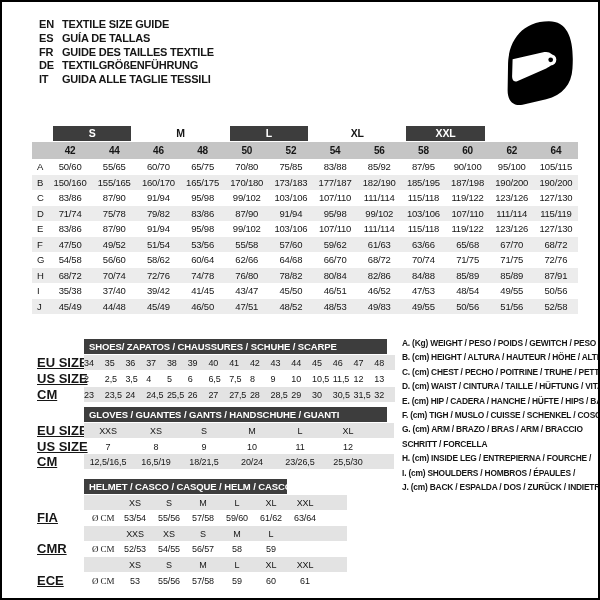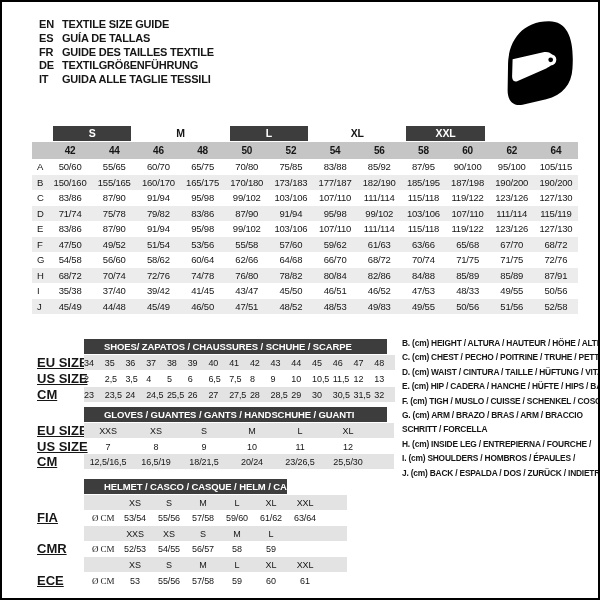--- a/index.html
+++ b/index.html
@@ -25,21 +25,21 @@
   .gbox{ flex:1; margin:0 5px; height:15px; line-height:15px; text-align:center;
     font-weight:700; font-size:10.5px; }
   .gbox.dark{ background:var(--dark); color:#fff; }
   .mt-sizes{ height:17px; background:var(--band); font-weight:700; font-size:10px; }
   .mt-data{ height:15.5px; }
   .mt-data.stripe{ background:var(--stripe); }
   .mt-cell{ text-align:center; }
   .mt-letter{ text-align:left; padding-left:5px; }
   
   .bar{ position:absolute; height:15px; background:var(--dark); color:#fff;
-    font-weight:700; font-size:9.5px; line-height:15px; padding-left:20px;
+    font-weight:700; font-size:9.5px; line-height:15px; padding-left:5px;
     white-space:nowrap; letter-spacing:-0.1px; }
   .lbl{ position:absolute; left:35px; height:15px; line-height:15px;
     font-weight:700; font-size:13px;text-decoration:underline; }
   .trow{ position:absolute; left:82px; height:15px; display:flex;
     align-items:center; font-size:9px; letter-spacing:-0.1px; }
   .trow.shade{ background:var(--light); }
   .fcell{ flex:1; text-align:left; }
   .wcell{ width:48px; text-align:center; }
   .hunit{ width:34px; padding-left:8px;font-family:Liberation Serif, serif; }
   .hcell{ width:34px; text-align:center; }
@@ -245,21 +245,21 @@
         <div class="mt-letter">I</div>
         <div class="mt-cell">35/38</div>
         <div class="mt-cell">37/40</div>
         <div class="mt-cell">39/42</div>
         <div class="mt-cell">41/45</div>
         <div class="mt-cell">43/47</div>
         <div class="mt-cell">45/50</div>
         <div class="mt-cell">46/51</div>
         <div class="mt-cell">46/52</div>
         <div class="mt-cell">47/53</div>
-        <div class="mt-cell">48/33</div>
+        <div class="mt-cell">48/54</div>
         <div class="mt-cell">49/55</div>
         <div class="mt-cell">50/56</div>
       </div>
       <div class="mt-row mt-data stripe">
         <div class="mt-letter">J</div>
         <div class="mt-cell">45/49</div>
         <div class="mt-cell">44/48</div>
         <div class="mt-cell">45/49</div>
         <div class="mt-cell">46/50</div>
         <div class="mt-cell">47/51</div>
@@ -409,20 +409,21 @@
         <div class="hcell">53</div>
         <div class="hcell">55/56</div>
         <div class="hcell">57/58</div>
         <div class="hcell">59</div>
         <div class="hcell">60</div>
         <div class="hcell">61</div>
       </div>
     </div>
 
   <div class="legend" id="legend">
+      <div class="legend-line">A. (Kg) WEIGHT / PESO / POIDS / GEWITCH / PESO</div>
       <div class="legend-line">B. (cm) HEIGHT / ALTURA / HAUTEUR / HÖHE / ALTEZZA</div>
       <div class="legend-line">C. (cm) CHEST / PECHO / POITRINE / TRUHE / PETTO</div>
       <div class="legend-line">D. (cm) WAIST / CINTURA / TAILLE / HÜFTUNG / VITA</div>
       <div class="legend-line">E. (cm) HIP / CADERA / HANCHE / HÜFTE / HIPS /  BACINO</div>
       <div class="legend-line">F. (cm) TIGH / MUSLO / CUISSE / SCHENKEL / COSCIA</div>
       <div class="legend-line">G. (cm) ARM  / BRAZO / BRAS / ARM / BRACCIO</div>
       <div class="legend-line">SCHRITT / FORCELLA</div>
       <div class="legend-line">H. (cm) INSIDE LEG / ENTREPIERNA / FOURCHE /</div>
       <div class="legend-line">I.  (cm) SHOULDERS / HOMBROS / ÉPAULES /</div>
       <div class="legend-line">J. (cm) BACK / ESPALDA / DOS / ZURÜCK / INDIETRO</div>

